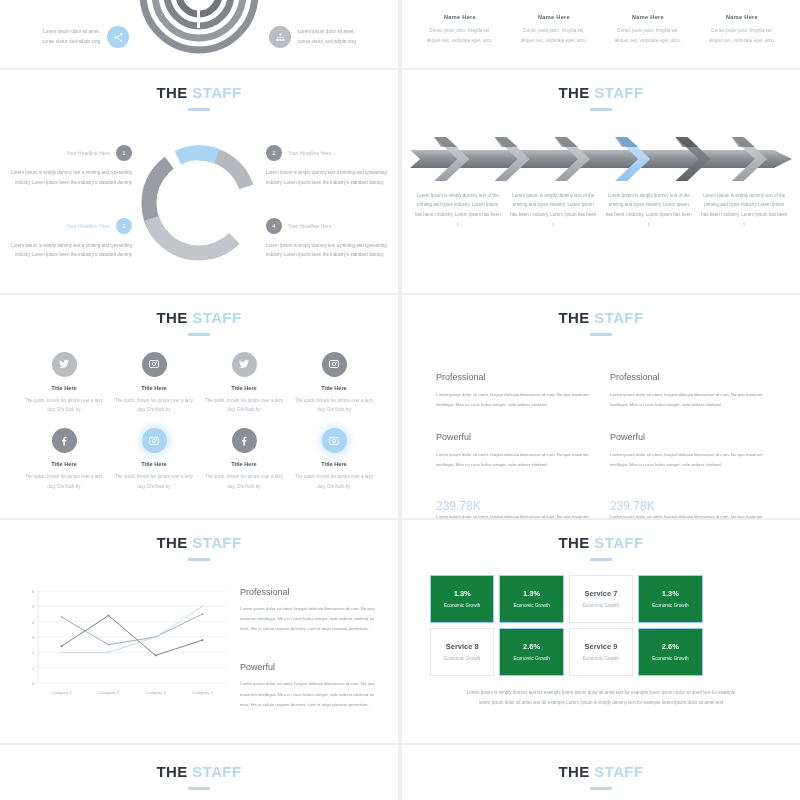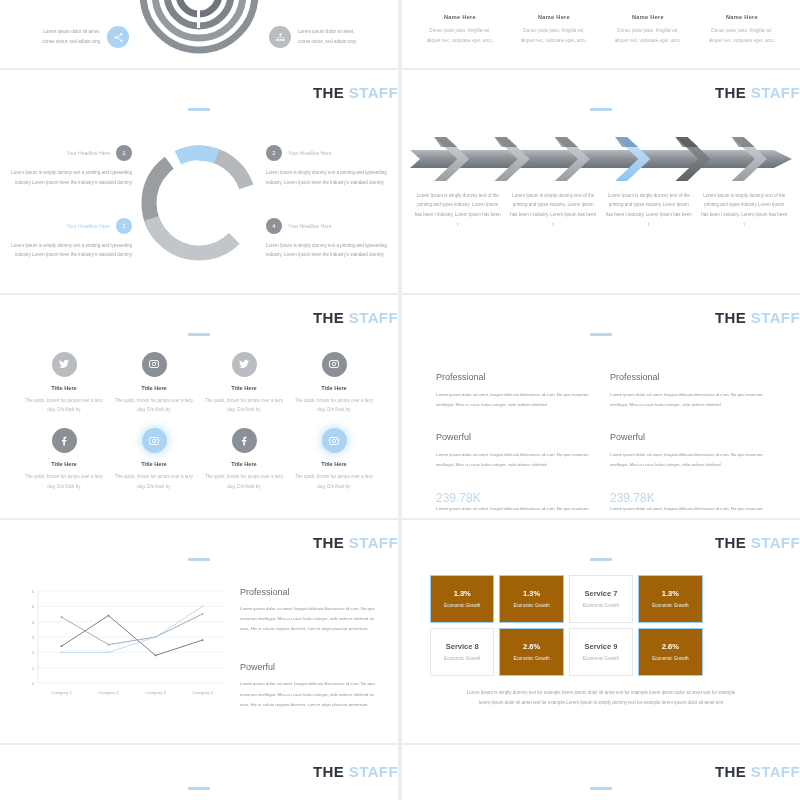--- a/index.html
+++ b/index.html
@@ -16,21 +16,21 @@
     grid-template-rows:68px 223px 223px 223px 63px;
     gap:2px 4px;
   }
   .slide {
     background:#ffffff;
     position:relative;
     overflow:hidden;
   }
 
   
-  .s-title { text-align:right; padding-top:14px; }
+  .s-title { text-align:center; padding-top:14px; }
   .s-title .t { font-size:15px; font-weight:bold; letter-spacing:.4px; }
   .s-title .t .a { color:#2f3640; }
   .s-title .t .b { color:#b7d8f2; }
   .s-title .rule {
     width:22px; height:2.5px; background:#b7d8f2;
     margin:7px auto 0; border-radius:1px;
   }
 
   
   .s1 { display:flex; align-items:flex-start; }
@@ -89,39 +89,39 @@
   .s5-ic.blue { background:#a9d4f4; box-shadow:0 0 7px 3px rgba(169,212,244,.45); }
   .s5-ic svg { width:12px; height:12px; fill:#fff; }
   .s5-t { font-size:5.6px; font-weight:bold; color:#4e555d; }
   .s5-d { font-size:4.5px; color:#b0b6bc; line-height:2.1; margin-top:5px; }
 
   
   .s6-grid { display:grid; grid-template-columns:1fr 1fr; gap:0 18px; padding:36px 34px 0; }
   .s6-h { font-size:9px; color:#636b73; font-weight:normal; }
   .s6-p { font-size:4.3px; color:#8f969d; line-height:2.4; margin-top:8px; }
   .s6-block + .s6-block { margin-top:22px; }
-  .s6-stat { font-size:12px; color:#b7d8f2; margin-top:20px; }
+  .s6-stat { font-size:12px; color:#b7d8f2; margin-top:28px; }
   .s6-statp { font-size:4.3px; color:#8f969d; line-height:1.8; }
 
   
   .s7-body { display:flex; padding:24px 18px 0; gap:10px; }
   .s7-chart { width:212px; }
   .s7-side { flex:1; padding-top:2px; }
   .s7-h { font-size:9px; color:#636b73; }
   .s7-p { font-size:4.3px; color:#8f969d; line-height:2.4; margin-top:7px; }
   .s7-block + .s7-block { margin-top:28px; }
 
   
   .s8-grid { padding:14px 28px 0; display:grid; grid-template-columns:repeat(5,1fr); gap:5px; }
   .card {
     height:48px; display:flex; flex-direction:column;
     align-items:center; justify-content:center; gap:5px;
     background:#fff; border:1px solid #e4e7ea;
   }
-  .card.blue { background:#a16207; border-color:#9ccdf5; }
+  .card.blue { background:#15803d; border-color:#9ccdf5; }
   .card .v { font-size:7.5px; font-weight:bold; color:#4e555d; }
   .card.blue .v { color:#fff; font-weight:bold; }
   .card .s { font-size:4.6px; color:#a9afb5; }
   .card.blue .s { color:#e6f2fc; }
   .s8-foot { text-align:center; font-size:4.5px; color:#9ba2a9; line-height:2.3; padding:12px 36px 0; }
 </style>
 </head>
 <body>
 
 <div class="deck">

